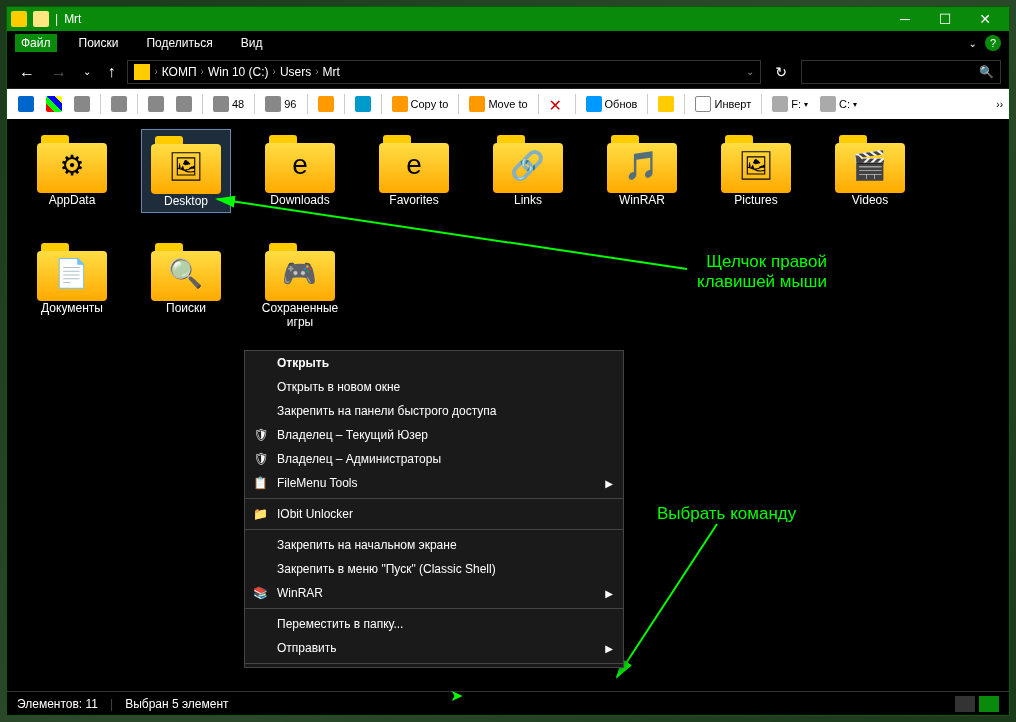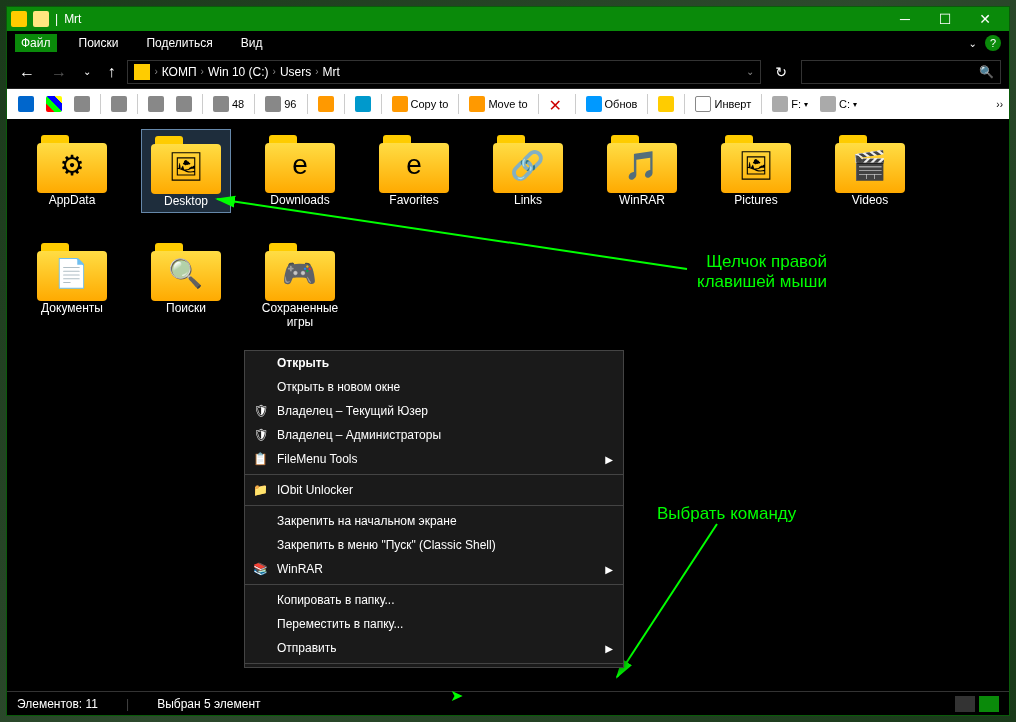--- a/index.html
+++ b/index.html
@@ -54,21 +54,21 @@
 .folder-overlay { position: absolute; width: 40px; height: 40px; left: 15px; top: 12px; display: flex; align-items: center; justify-content: center; font-size: 28px; }
 .folder-label { color: #fff; font-size: 12px; text-align: center; }
 .context-menu { position: absolute; left: 237px; top: 231px; width: 380px; background: #1a1a1a; border: 1px solid #444; box-shadow: 2px 2px 8px rgba(0,0,0,0.5); z-index: 100; }
 .ctx-item { display: flex; align-items: center; height: 24px; padding: 0 30px 0 8px; color: #fff; font-size: 12px; cursor: pointer; position: relative; }
 .ctx-item.bold { font-weight: bold; }
 .ctx-icon { width: 16px; height: 16px; margin-right: 8px; display: flex; align-items: center; justify-content: center; font-size: 12px; }
 .ctx-noicon { width: 24px; }
 .ctx-arrow { position: absolute; right: 10px; color: #fff; font-size: 10px; }
 .ctx-sep { height: 1px; background: #444; margin: 3px 0; }
 .annotation { position: absolute; color: #0f0; font-weight: normal; font-size: 17px; z-index: 50; }
-.statusbar { height: 24px; background: #000; border-top: 1px solid #333; display: flex; align-items: center; padding: 0 10px; gap: 28px; color: #fff; font-size: 12px; }
+.statusbar { height: 24px; background: #000; border-top: 1px solid #333; display: flex; align-items: center; padding: 0 10px; gap: 12px; color: #fff; font-size: 12px; }
 .statusbar-sep { color: #444; }
 .statusbar-right { margin-left: auto; display: flex; gap: 4px; }
 .view-btn { width: 20px; height: 16px; background: #333; cursor: pointer; }
 .view-btn.active { background: #0a8a0a; }
 .arrow-line { position: absolute; z-index: 60; pointer-events: none; }
 .cursor { position: absolute; left: 450px; top: 686px; z-index: 200; color: #0f0; font-size: 16px; }
 </style>
 </head>
 <body>
 
@@ -297,20 +297,24 @@
     <div class="context-menu" id="ctxmenu">
         <div class="ctx-item bold">
           <span class="ctx-noicon"></span>
           <span>Открыть</span>
         </div>
         <div class="ctx-item">
           <span class="ctx-noicon"></span>
           <span>Открыть в новом окне</span>
         </div>
         <div class="ctx-item">
+          <span class="ctx-noicon"></span>
+          <span>Закрепить на панели быстрого доступа</span>
+        </div>
+        <div class="ctx-item">
           <span class="ctx-icon">🛡</span>
           <span>Владелец – Текущий Юзер</span>
         </div>
         <div class="ctx-item">
           <span class="ctx-icon">🛡</span>
           <span>Владелец – Администраторы</span>
         </div>
         <div class="ctx-item">
           <span class="ctx-icon">📋</span>
           <span>FileMenu Tools</span>
@@ -329,24 +333,20 @@
         <div class="ctx-item">
           <span class="ctx-noicon"></span>
           <span>Закрепить в меню "Пуск" (Classic Shell)</span>
         </div>
         <div class="ctx-item">
           <span class="ctx-icon">📚</span>
           <span>WinRAR</span>
           <span class="ctx-arrow">▶</span>
         </div>
         <div class="ctx-sep"></div>
-        <div class="ctx-item">
-          <span class="ctx-noicon"></span>
-          <span>Копировать в папку...</span>
-        </div>
         <div class="ctx-item">
           <span class="ctx-noicon"></span>
           <span>Переместить в папку...</span>
         </div>
         <div class="ctx-item">
           <span class="ctx-noicon"></span>
           <span>Отправить</span>
           <span class="ctx-arrow">▶</span>
         </div>
         <div class="ctx-sep"></div>

